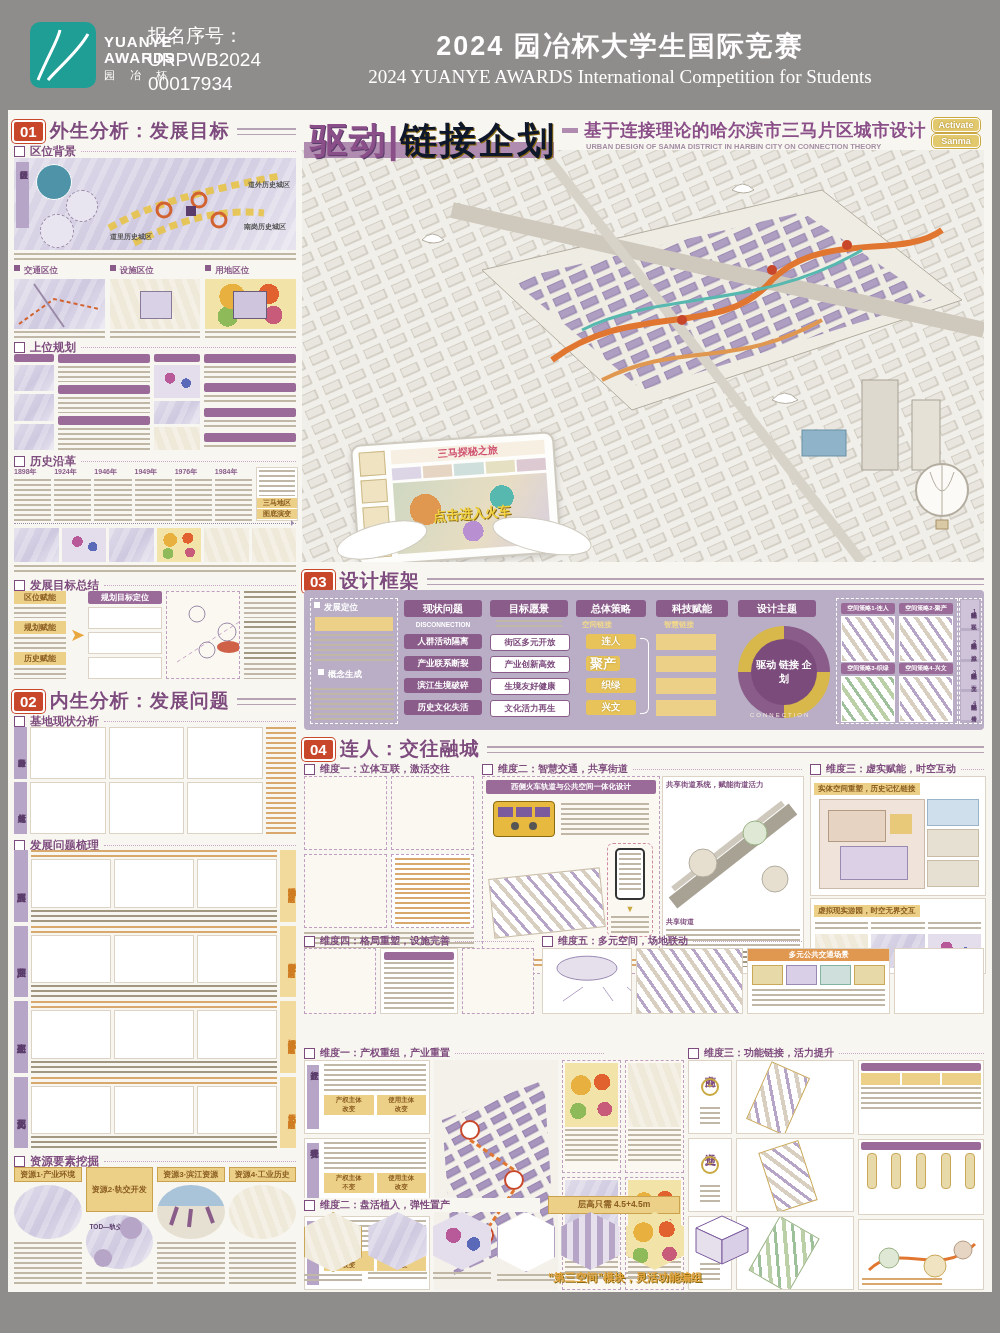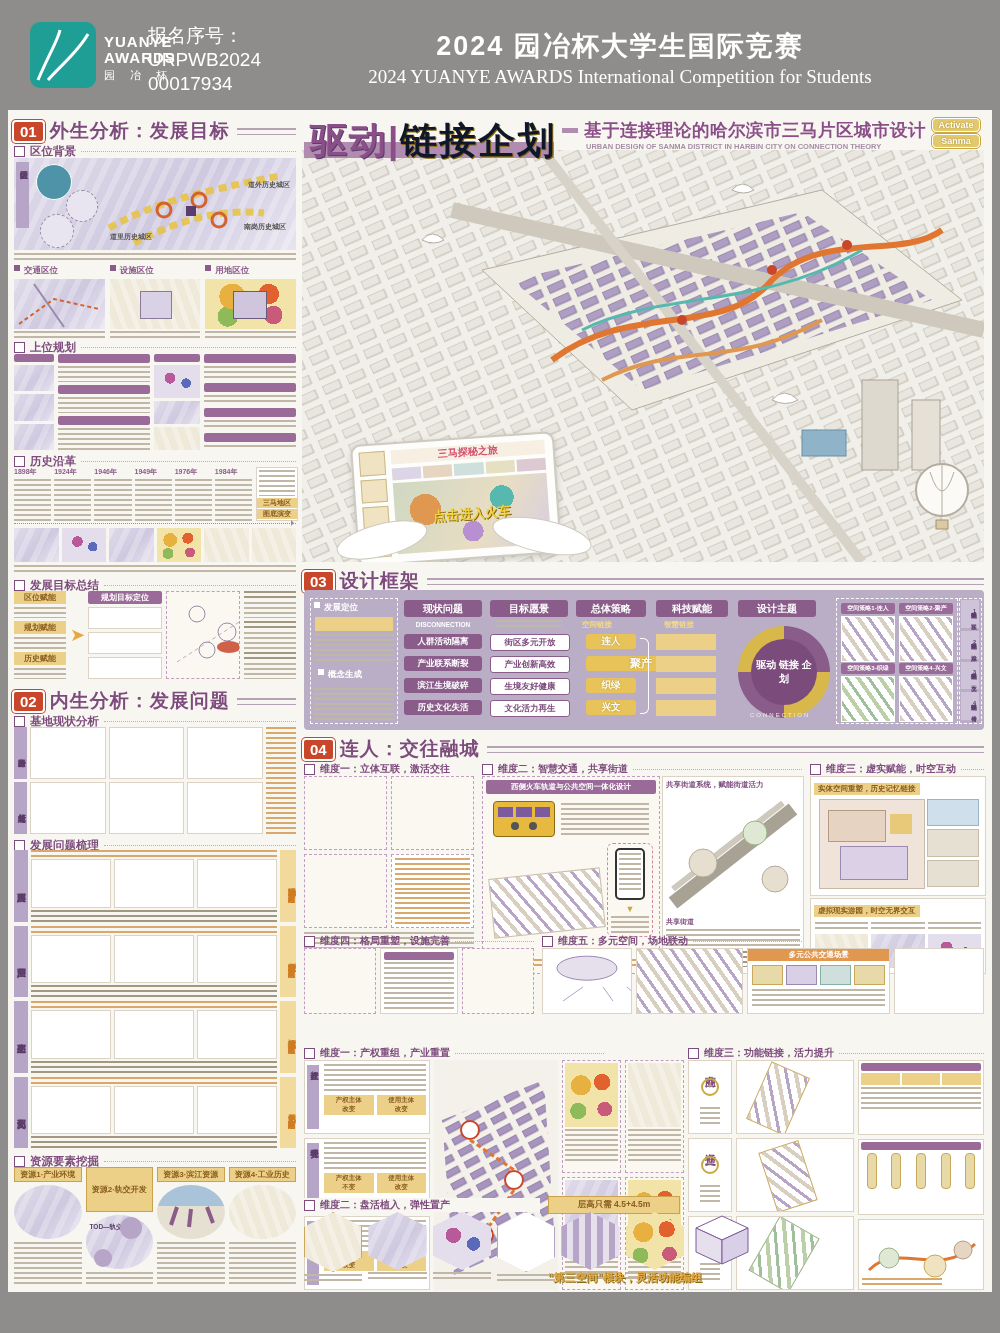--- a/index.html
+++ b/index.html
@@ -518,21 +518,21 @@
 
       <div class="abs flowbox" style="left:100px;top:44px;width:78px;height:15px;font-size:8.5px;">人群活动隔离</div>
       <div class="abs flowbox" style="left:100px;top:66px;width:78px;height:15px;font-size:8.5px;">产业联系断裂</div>
       <div class="abs flowbox" style="left:100px;top:88px;width:78px;height:15px;font-size:8.5px;text-align:center;">滨江生境破碎</div>
       <div class="abs flowbox" style="left:100px;top:110px;width:78px;height:15px;font-size:8.5px;">历史文化失活</div>
       <div class="abs goalbox" style="left:186px;top:44px;width:78px;height:15px;font-size:8.5px;">街区多元开放</div>
       <div class="abs goalbox" style="left:186px;top:66px;width:78px;height:15px;font-size:8.5px;">产业创新高效</div>
       <div class="abs goalbox" style="left:186px;top:88px;width:78px;height:15px;font-size:8.5px;">生境友好健康</div>
       <div class="abs goalbox" style="left:186px;top:110px;width:78px;height:15px;font-size:8.5px;">文化活力再生</div>
       <div class="abs ybox" style="left:282px;top:44px;width:50px;height:15px;font-size:9.5px;">连人</div>
-      <div class="abs ybox" style="left:282px;top:66px;width:34px;height:15px;font-size:11px;padding-left:38px;">聚产</div>
+      <div class="abs ybox" style="left:282px;top:66px;width:34px;height:15px;font-size:13px;">聚产</div>
       <div class="abs ybox" style="left:282px;top:88px;width:50px;height:15px;font-size:9.5px;">织绿</div>
       <div class="abs ybox" style="left:282px;top:110px;width:50px;height:15px;font-size:9.5px;">兴文</div>
       <div class="abs" style="left:336px;top:48px;height:74px;width:8px;border:1.5px solid #fff;border-left:none;border-radius:0 6px 6px 0;"></div>
       <div class="abs ytag ph" style="left:352px;top:44px;width:60px;height:16px;"></div>
       <div class="abs ytag ph" style="left:352px;top:66px;width:60px;height:16px;"></div>
       <div class="abs ytag ph" style="left:352px;top:88px;width:60px;height:16px;"></div>
       <div class="abs ytag ph" style="left:352px;top:110px;width:60px;height:16px;"></div>
 
       <div class="abs" style="left:434px;top:36px;width:92px;height:92px;border-radius:50%;
            background:conic-gradient(#8a5c8a 0 25%,#d8b84a 25% 50%,#8a5c8a 50% 75%,#d8b84a 75% 100%);

